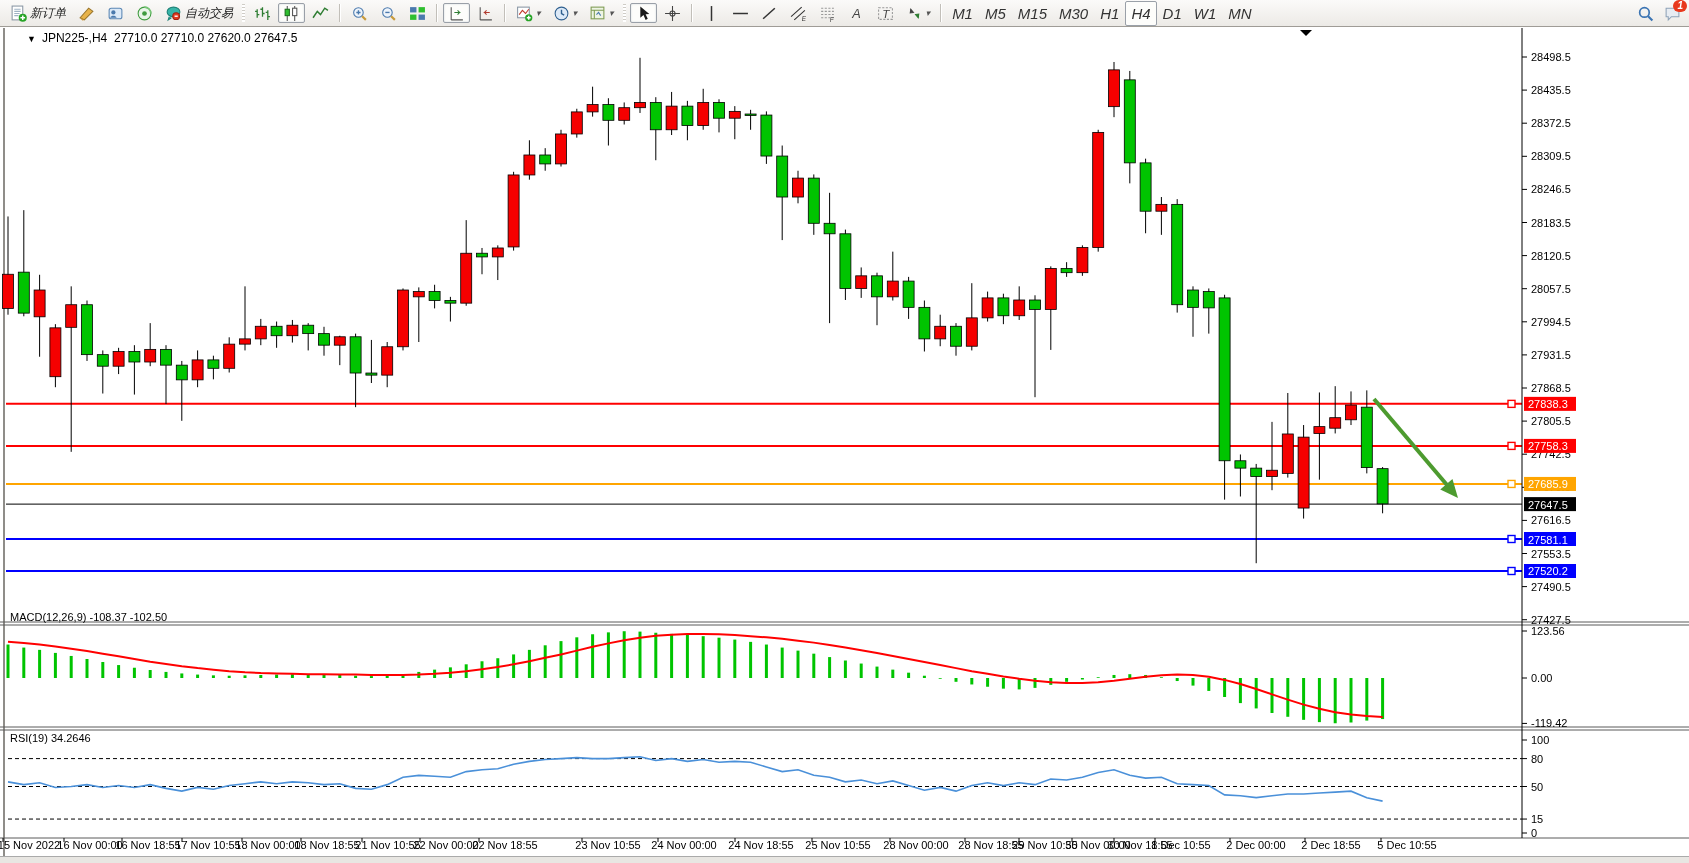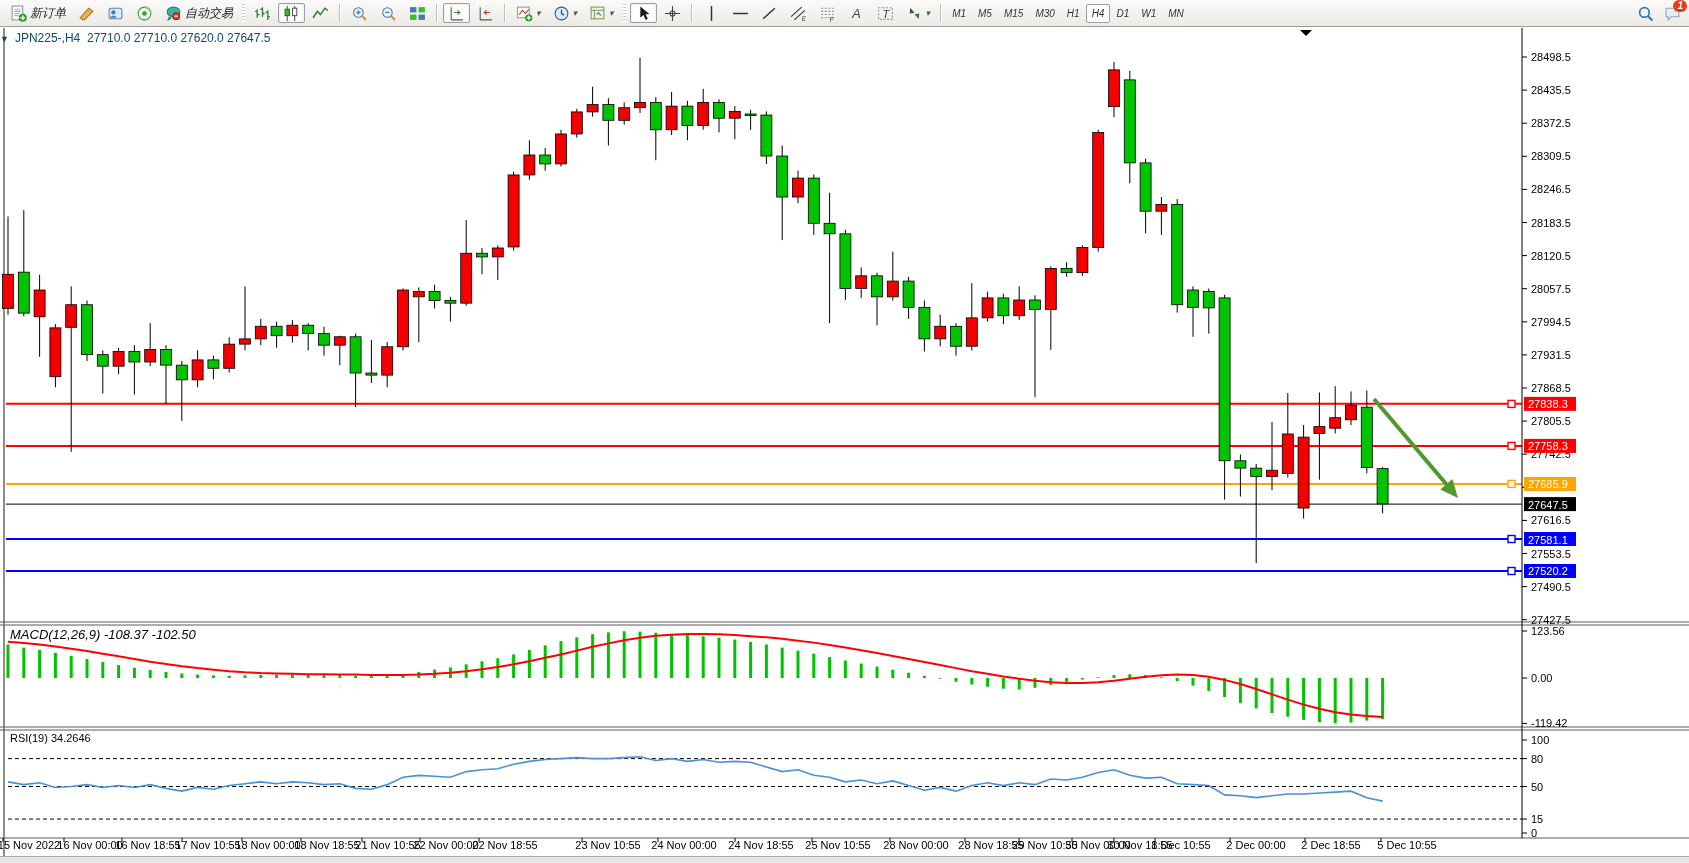--- a/index.html
+++ b/index.html
@@ -4,29 +4,29 @@
 <style>
   html,body{margin:0;padding:0;background:#bdb9b3;}
   #app{position:relative;width:1689px;height:863px;background:#ffffff;font-family:"Liberation Sans",sans-serif;overflow:hidden;}
   
   #toolbar{position:absolute;left:0;top:0;width:1689px;height:27px;background:linear-gradient(#fbfaf9,#eceae6);border-bottom:1px solid #9f9c96;display:flex;align-items:center;padding-left:4px;box-sizing:border-box;z-index:30;font-style:italic;}
   .tbtn{display:flex;align-items:center;gap:3px;padding:2px 4px;margin:0 1px;border:1px solid transparent;border-radius:2px;height:20px;box-sizing:border-box;font-size:12px;color:#222;cursor:default;}
   .tbtn.active{background:#fdfdfb;border:1px solid #9aa0a8;box-shadow:inset 0 0 2px #cfd4da;}
   .tsep{width:1px;height:18px;background:#c2bfb9;border-right:1px solid #fff;margin:0 4px;}
   .grip{width:3px;height:18px;margin:0 3px;background:repeating-linear-gradient(#cfccc6 0 1px,#fff 1px 3px);}
   .ic{width:17px;height:17px;display:block;}
-  .tflabel{font-size:10px;color:#333;padding:3px 5px;border:1px solid transparent;border-radius:2px;text-align:center;}
+  .tflabel{font-size:15px;color:#333;padding:3px 5px;border:1px solid transparent;border-radius:2px;text-align:center;}
   .tflabel.active{border:1px solid #9aa0a8;background:#fdfdfb;}
   #tb-right{margin-left:auto;display:flex;align-items:center;margin-right:8px;gap:10px;}
   .badge{position:absolute;right:-6px;top:-5px;background:#e8391d;color:#fff;border-radius:8px;font-size:10px;padding:0 4px;line-height:12px;font-weight:bold;}
   .chatwrap{position:relative;}
   
-  #chart-title{position:absolute;left:0;top:31px;font-size:12px;color:#0c4a6e;z-index:10;}
+  #chart-title{position:absolute;left:27px;top:31px;font-size:12px;color:#000000;z-index:10;}
   #chart-title .tri{font-size:9px;margin-right:6px;}
-  #macd-label{position:absolute;left:10px;top:627px;font-size:13px;color:#000;z-index:10;font-style:italic;}
+  #macd-label{position:absolute;left:10px;top:611px;font-size:11px;color:#000;z-index:10;}
   #rsi-label{position:absolute;left:10px;top:732px;font-size:11px;color:#000;z-index:10;}
   #statusbar{position:absolute;left:0;bottom:0;width:100%;height:6px;background:#e8e6e2;border-top:1px solid #aaa;z-index:5;}
   svg text{font-family:"Liberation Sans",sans-serif;}
 </style>
 </head>
 <body>
 
 <div id="app">
 
   

